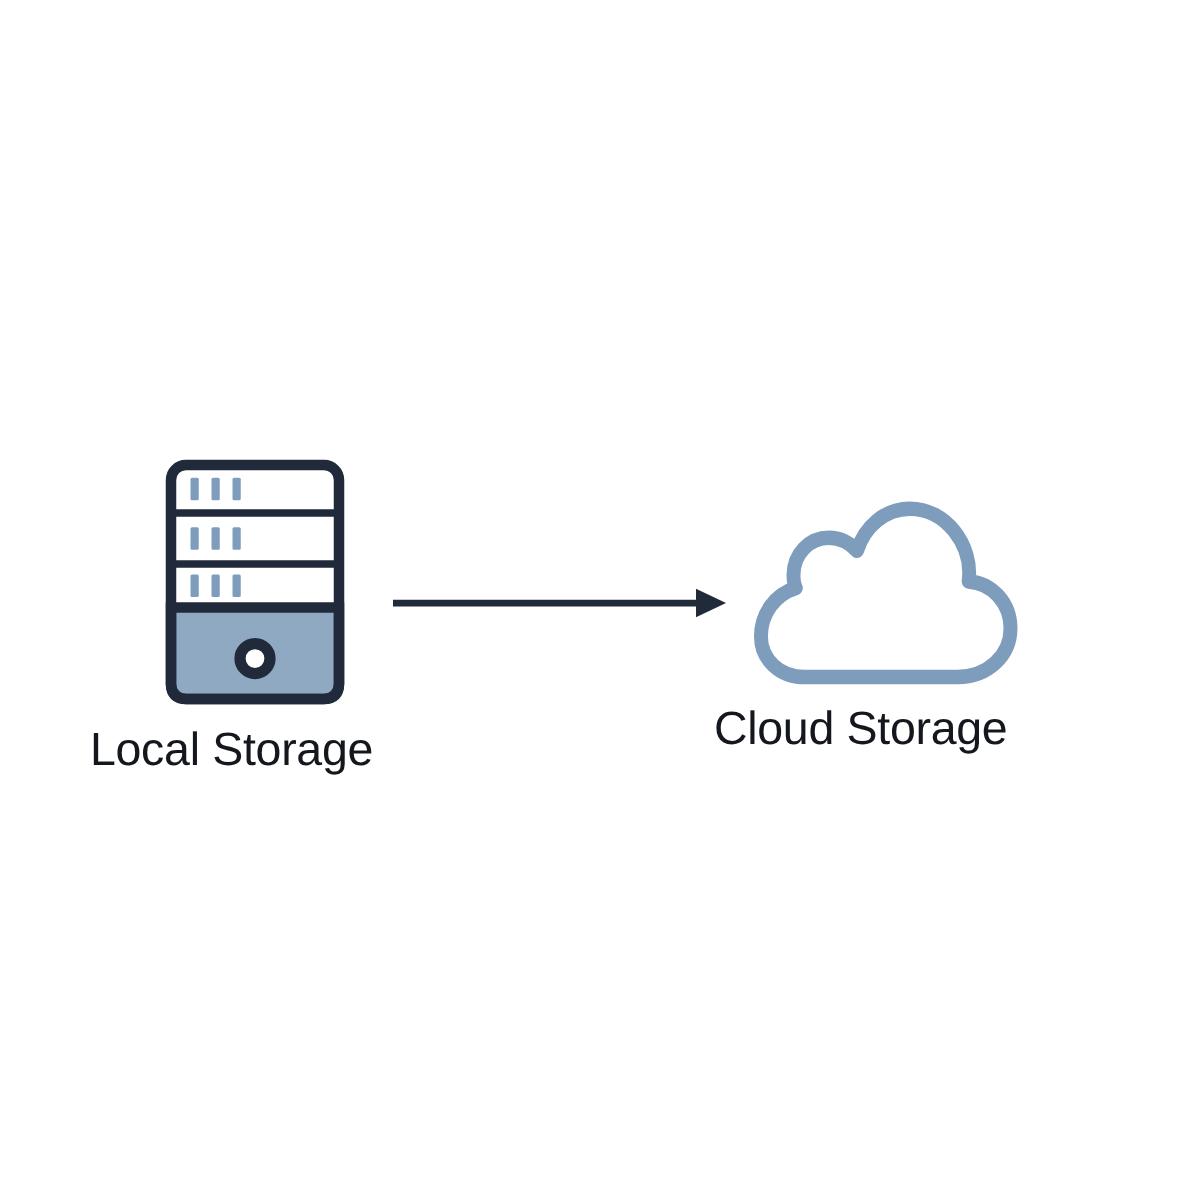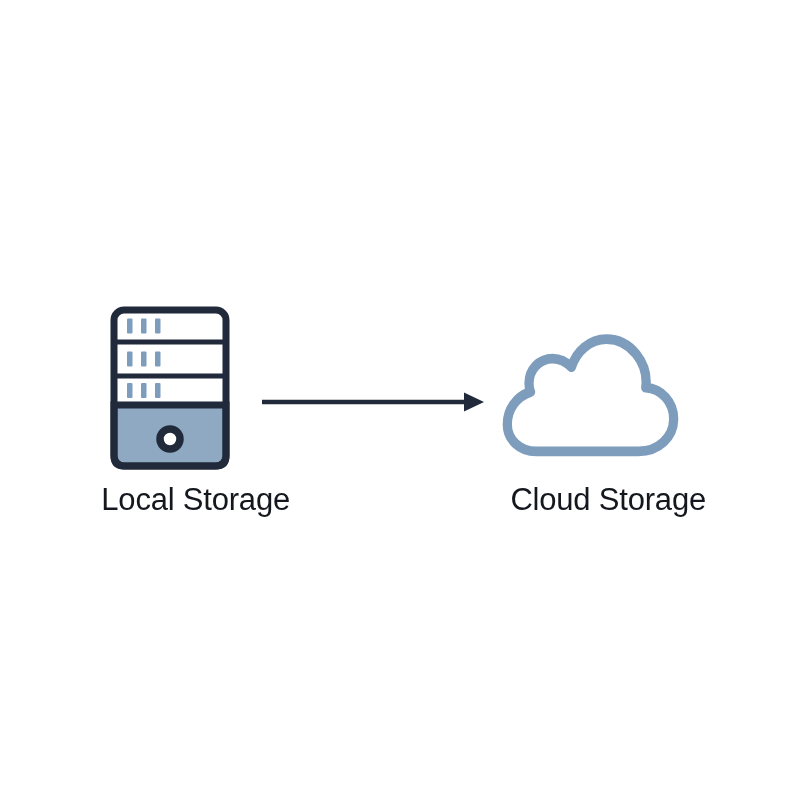--- a/index.html
+++ b/index.html
@@ -17,21 +17,21 @@
     position:relative;
     overflow:hidden;
   }
   .canvas{position:absolute;inset:0;background:var(--background);}
   .abs{position:absolute;}
   .node-label{
     color:var(--text);
     font-size:31px;
     font-weight:400;
     letter-spacing:-0.2px;
-    text-align:right;
+    text-align:left;
     line-height:1.1;
     white-space:nowrap;
   }
   .stroke-dark{stroke:var(--outline);}
   .fill-dark{fill:var(--outline);}
   .fill-accent{fill:var(--accent-fill);}
   .fill-bar{fill:var(--accent-stroke);}
   .stroke-accent{stroke:var(--accent-stroke);}
   .fill-white{fill:#ffffff;}
   .no-fill{fill:none;}
@@ -69,15 +69,15 @@
     <line class="stroke-dark" stroke-width="4.5" x1="7" y1="15" x2="209" y2="15"></line>
     <polygon class="fill-dark" points="209,5.5 229,15 209,24.5"></polygon>
   </svg>
 
   <svg class="abs" style="left:498px;top:324px;" width="186" height="136" viewBox="0 0 180 126" preserveAspectRatio="none" aria-hidden="true">
     <path class="fill-white stroke-accent" stroke-width="9" stroke-linejoin="round" d="M37 118 H136 C155 118 170 105 170 88 C170 72 158 60 143 59 C146 36 128 14 105 14 C89 14 76 25 71 40 C66 35 60 32 53 32 C40 32 30 42 30 55 C30 58 30.5 61 31.5 63 C18 67 9 79 9 93 C9 107 21 118 37 118 Z"></path>
   </svg>
 
   <div class="abs node-label" style="left:60px;top:483px;width:230px;">Local Storage</div>
 
-  <div class="abs node-label" style="left:476px;top:483px;width:230px;">Cloud Storage</div>
+  <div class="abs node-label" style="left:476px;top:469px;width:230px;">Cloud Storage</div>
 
 </div>
 
 </body></html>

